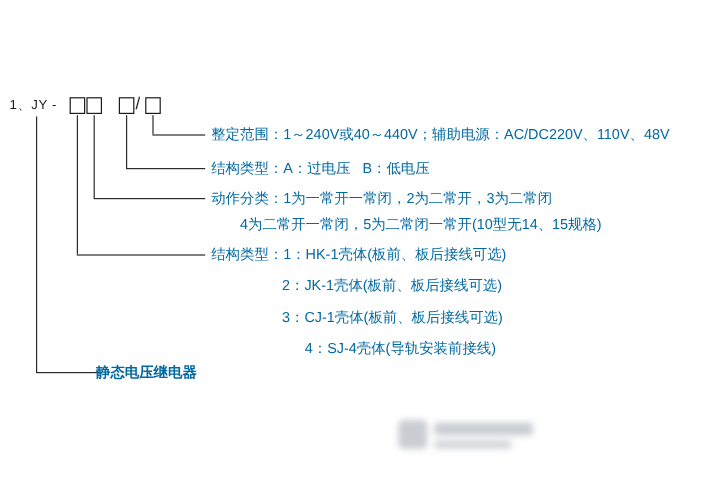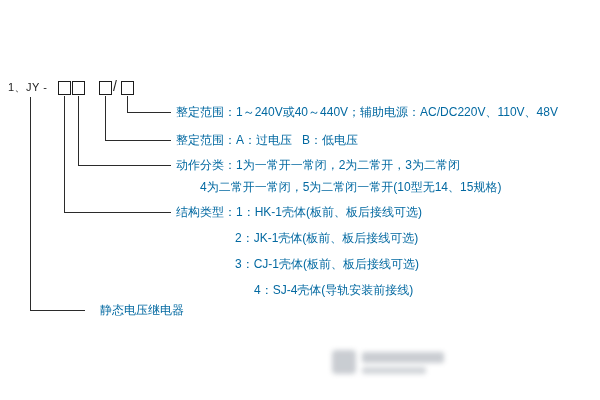--- a/index.html
+++ b/index.html
@@ -84,29 +84,29 @@
 <div class="line hline" style="left:78px;top:165px;width:93px;"></div>
 
 <div class="line vline" style="left:64px;top:96px;height:116px;"></div>
 <div class="line hline" style="left:64px;top:212px;width:107px;"></div>
 
 <div class="line vline" style="left:30px;top:97px;height:213px;"></div>
 <div class="line hline" style="left:30px;top:310px;width:55px;"></div>
 
 <div class="label" style="left:176px;top:105px;">整定范围：1～240V或40～440V；辅助电源：AC/DC220V、110V、48V</div>
 
-<div class="label" style="left:176px;top:133px;">整定范围：A：过电压   B：低电压</div>
+<div class="label" style="left:176px;top:133px;">结构类型：A：过电压   B：低电压</div>
 
 <div class="label" style="left:176px;top:158px;">动作分类：1为一常开一常闭，2为二常开，3为二常闭</div>
 <div class="label" style="left:200px;top:180px;">4为二常开一常闭，5为二常闭一常开(10型无14、15规格)</div>
 
 <div class="label" style="left:176px;top:205px;">结构类型：1：HK-1壳体(板前、板后接线可选)</div>
 <div class="label" style="left:235px;top:231px;">2：JK-1壳体(板前、板后接线可选)</div>
 <div class="label" style="left:235px;top:257px;">3：CJ-1壳体(板前、板后接线可选)</div>
 <div class="label" style="left:235px;top:283px;margin-left:19px;">4：SJ-4壳体(导轨安装前接线)</div>
 
-<div class="label" style="left:100px;top:303px;">静态电压继电器</div>
+<div class="label" style="left:80px;top:303px;font-weight:bold;">静态电压继电器</div>
 
 <div class="watermark">
   <div class="wm-logo"></div>
   <div class="wm-bar-top"></div>
   <div class="wm-bar-bottom"></div>
 </div>
 
 </body></html>

